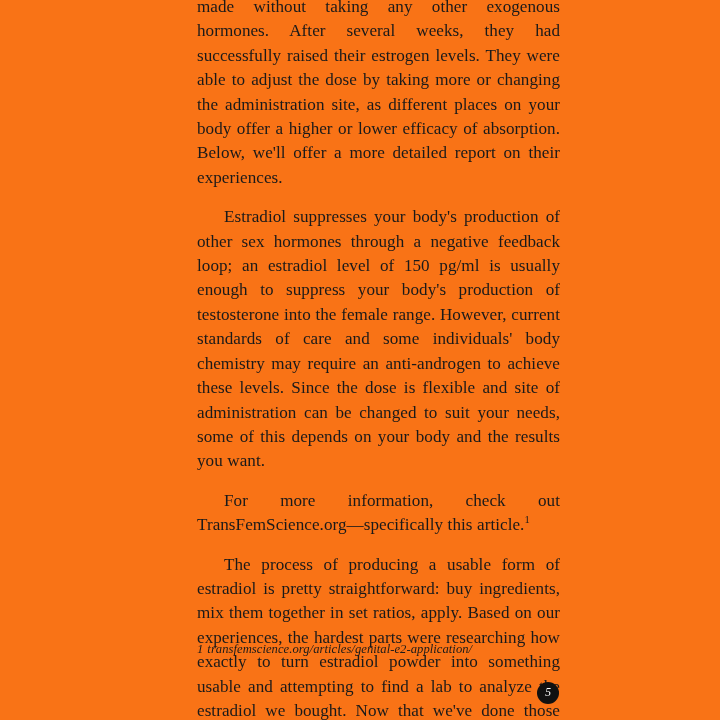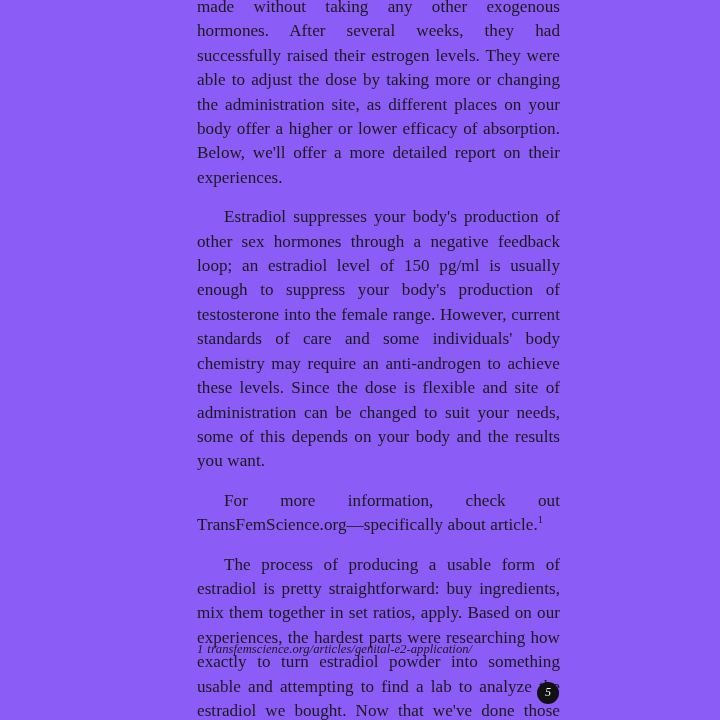--- a/index.html
+++ b/index.html
@@ -16,21 +16,21 @@
     position: relative;
     -webkit-font-smoothing: antialiased;
   }
 
   #page {
     position: absolute;
     left: 0;
     top: 0;
     width: 720px;
     height: 720px;
-    background: #8b5cf6;
+    background: #f97316;
   }
 
   
   #text-column {
     position: absolute;
     left: 197px;
     top: -5px;
     width: 363px;
   }
 
@@ -104,21 +104,21 @@
 <body>
 
 <div id="page">
 
   <div id="text-column">
 
     <p class="para continuation">made without taking any other exogenous hormones. After several weeks, they had successfully raised their estrogen levels. They were able to adjust the dose by taking more or changing the administration site, as different places on your body offer a higher or lower efficacy of absorption. Below, we'll offer a more detailed report on their experiences.</p>
 
     <p class="para">Estradiol suppresses your body's production of other sex hormones through a negative feedback loop; an estradiol level of 150 pg/ml is usually enough to suppress your body's production of testosterone into the female range. However, current standards of care and some individuals' body chemistry may require an anti-androgen to achieve these levels. Since the dose is flexible and site of administration can be changed to suit your needs, some of this depends on your body and the results you want.</p>
 
-    <p class="para"><span>For more information, check out TransFemScience.org—specifically about article.</span><sup class="fnmark">1</sup></p>
+    <p class="para"><span>For more information, check out TransFemScience.org—specifically this article.</span><sup class="fnmark">1</sup></p>
 
     <p class="para">The process of producing a usable form of estradiol is pretty straightforward: buy ingredients, mix them together in set ratios, apply. Based on our experiences, the hardest parts were researching how exactly to turn estradiol powder into something usable and attempting to find a lab to analyze the estradiol we bought. Now that we've done those things, you can copy our steps and end up with about the same result.</p>
 
   </div>
 
   <div id="footnote"><span class="fn-num">1</span><span>transfemscience.org/articles/genital-e2-application/</span></div>
 
   <div id="page-number-badge">
       <span>5</span>
     </div>

